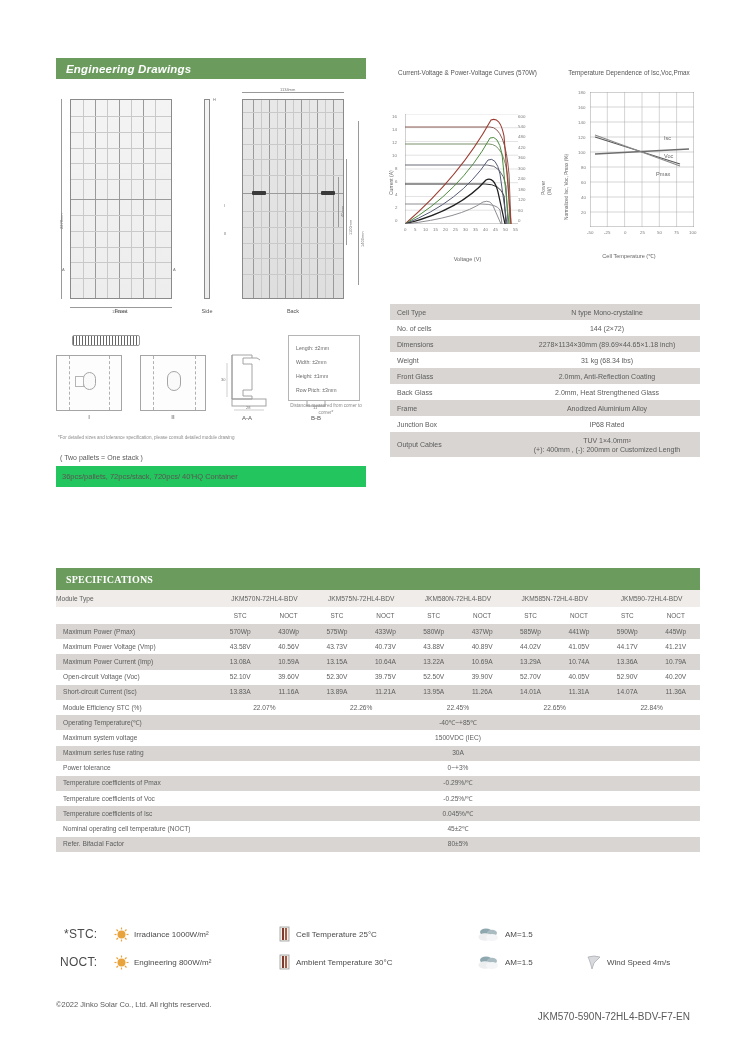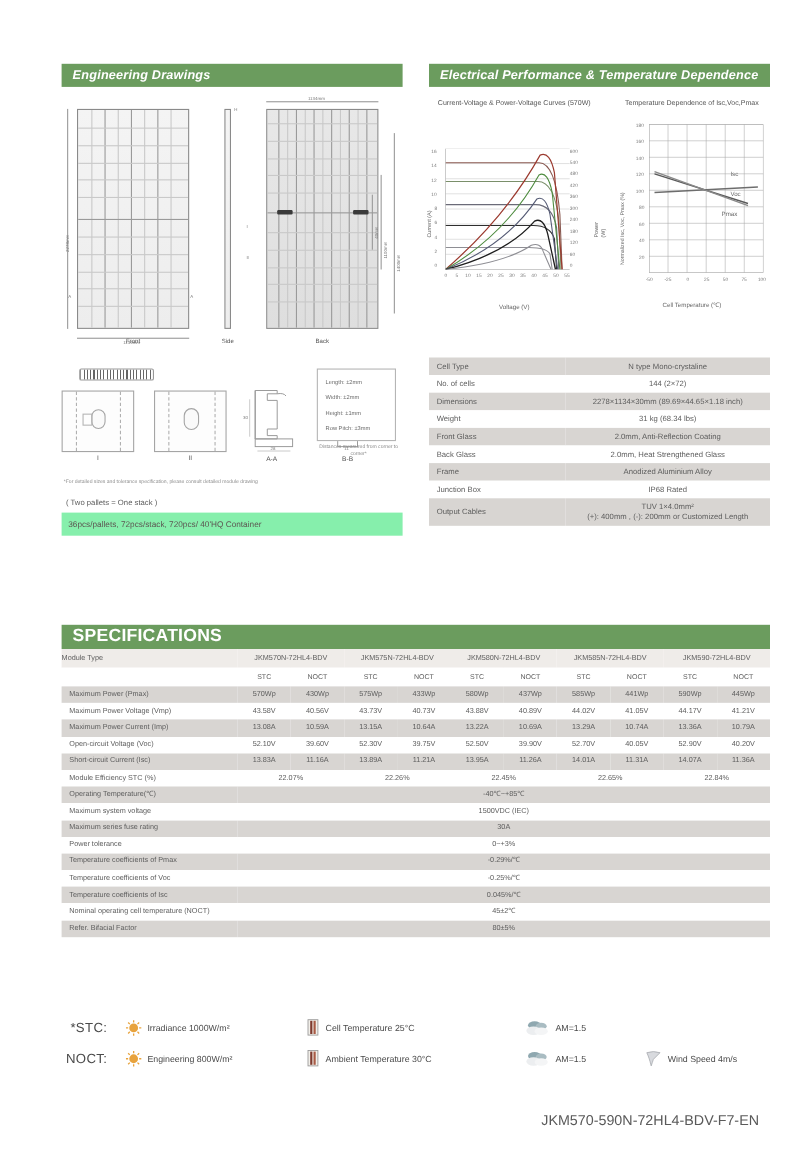--- a/index.html
+++ b/index.html
@@ -18,21 +18,21 @@
     background: #6b9c5e;
     color: #ffffff;
     font-weight: bold;
     font-style: italic;
     letter-spacing: .2px;
     display: flex;
     align-items: center;
     padding-left: 10px;
   }
   .sec-head.h1 { font-size: 11.5px; height: 21px; }
-  .sec-head.spec { font-style: normal; font-size: 16px; height: 22px; }
+  .sec-head.spec { font-style: normal; font-size: 10px; height: 22px; font-family: Liberation Serif, serif; }
 
   
   .top-row { position: absolute; left: 44px; top: 58px; width: 644px; }
   .panel-left  { position: absolute; left: 0;   top: 0; width: 310px; }
   .panel-right { position: absolute; left: 334px; top: 0; width: 310px; }
 
   
   .draw-area { position: relative; height: 232px; margin-top: 8px; }
   .view { position: absolute; }
   .module-face {
@@ -83,21 +83,21 @@
     position: absolute; left: 232px; top: 70px; width: 76px;
     font-size: 4.6px; color: #8a8a8a; text-align: center; line-height: 6.5px;
   }
   .foot-note {
     font-size: 4.6px; color: #8d8d8d; margin-top: 6px; padding-left: 2px;
   }
 
   
   .pack-line { font-size: 7px; color: #5a5a5a; padding: 6px 2px 5px 4px; }
   .pack-band {
-    background: #86efac; color: #5c5652; font-size: 7.5px;
+    background: #22c55e; color: #5c5652; font-size: 7.5px;
     padding: 6px 0 6px 6px;
   }
 
   
   .charts { position: relative; height: 230px; margin-top: 10px; }
   .chart-box { position: absolute; top: 0; }
   .chart-title {
     font-size: 6.4px; color: #555; text-align: center; line-height: 9px;
     height: 22px;
   }
@@ -134,21 +134,21 @@
   .legend { position: absolute; left: 44px; top: 920px; width: 644px; }
   .legend-row { display: flex; align-items: center; height: 28px; }
   .lg-title { font-size: 12px; color: #4a4a4a; letter-spacing: .3px; }
   .lg-item { display: flex; align-items: center; font-size: 8px; color: #4a4a4a; }
   .lg-ico { margin: 0 5px 0 0; display: inline-flex; }
 
   .copyright { position: absolute; left: 44px; top: 998px; width: 644px; }
   .copyright .c1 { font-size: 7.5px; color: #5a5a5a; line-height: 13px; }
   .copyright .code {
     position: absolute; right: 10px; top: 13px;
-    font-size: 13px; color: #5a5a5a;
+    font-size: 10px; color: #5a5a5a;
   }
 </style>
 </head>
 <body>
 
 <div class="page">
 
   <div class="top-row">
 
     <div class="panel-left">
@@ -285,21 +285,20 @@
 
       <div class="foot-note">*For detailed sizes and tolerance specification, please consult detailed module drawing</div>
 
       <div style="margin-top:8px;">
         <div class="pack-line">( Two pallets = One stack )</div>
         <div class="pack-band">36pcs/pallets, 72pcs/stack, 720pcs/ 40'HQ Container</div>
       </div>
     </div>
 
     <div class="panel-right">
-      <div class="sec-head h1">Electrical Performance &amp; Temperature Dependence</div>
 
       <div class="charts">
 
         <div class="chart-box" style="left:0; width:155px;">
           <div class="chart-title">Current-Voltage &amp; Power-Voltage Curves (570W)</div>
           <div style="position:relative; height:150px;">
 
             <div class="tick" style="left:2px;  top:24px;">16</div>
             <div class="tick" style="left:2px;  top:37px;">14</div>
             <div class="tick" style="left:2px;  top:50px;">12</div>
@@ -694,15 +693,16 @@
               <path d="M2 3 q6 -2 12 0 q-3 3 -6 6 q-1 3 -2 6
           q-1 -4 -2 -7 q-1 -3 -2 -5 z" fill="#d8dade" stroke="#a5a8ad" stroke-width=".7"></path>
             </svg>
           </span>
         <span>Wind Speed 4m/s</span>
       </div>
     </div>
   </div>
 
   <div class="copyright">
+    <div class="c1">©2022 Jinko Solar Co., Ltd. All rights reserved.</div>
     <div class="code">JKM570-590N-72HL4-BDV-F7-EN</div>
   </div>
 </div>
 
 </body></html>

